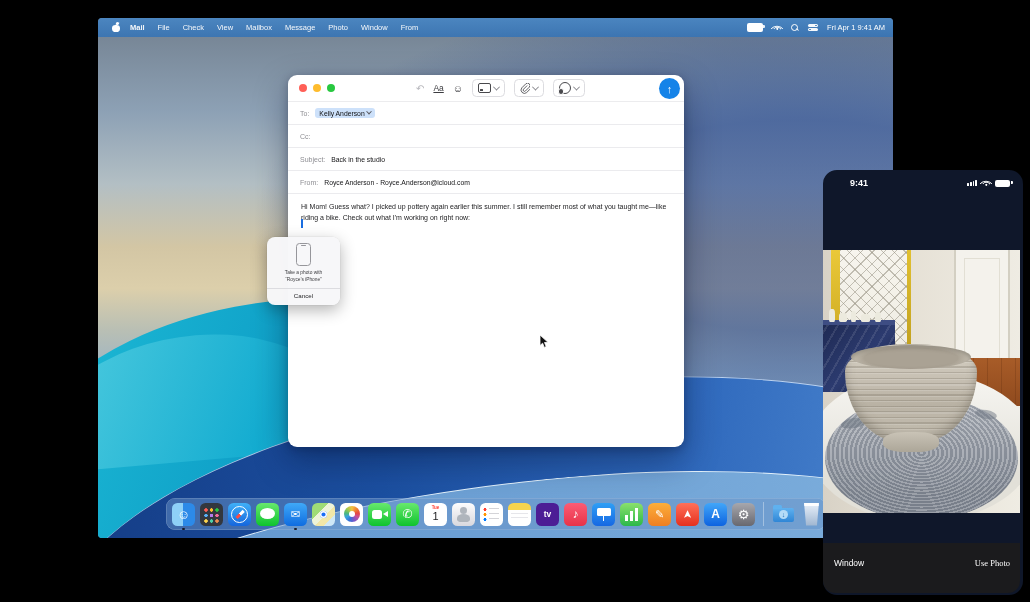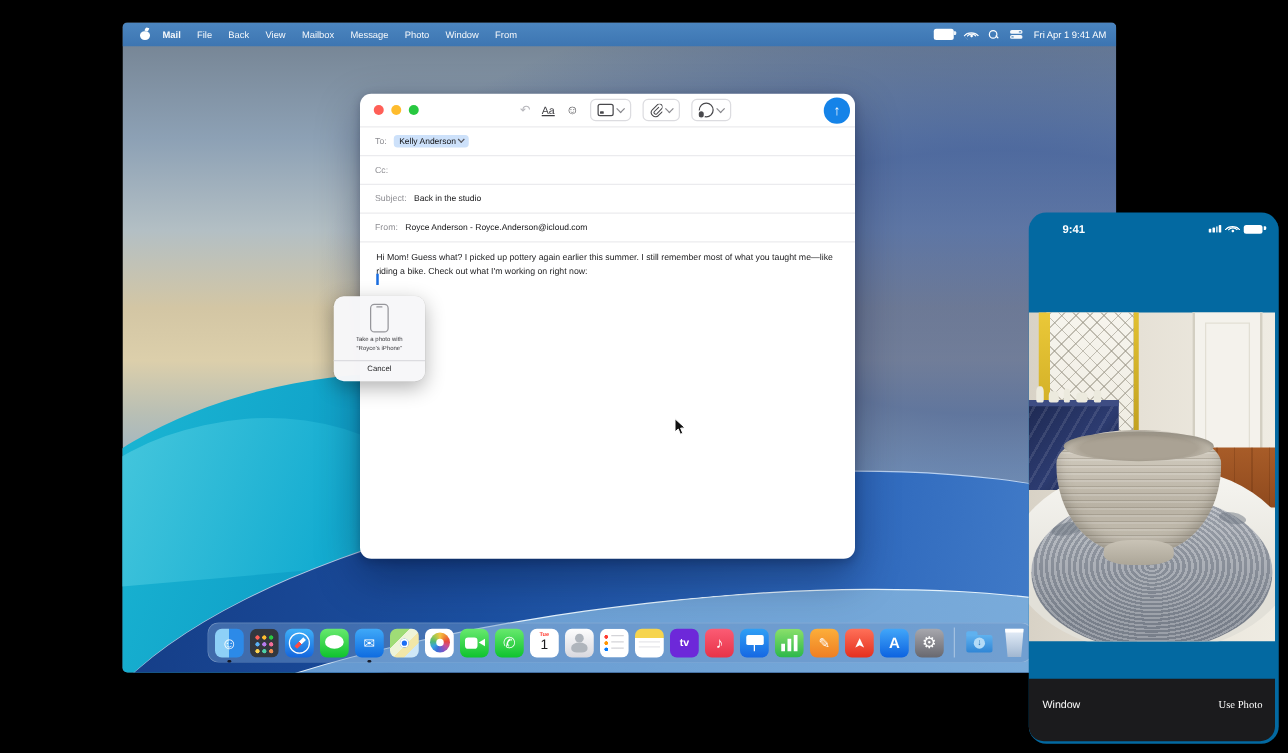--- a/index.html
+++ b/index.html
@@ -131,21 +131,21 @@
   .icon-contacts::after{content:"";position:absolute;left:50%;top:11.5px;width:13px;height:8px;margin-left:-6.5px;background:#afb5bc;border-radius:50% 50% 35% 35%;}
   .icon-reminders{background-color:#fff;background-image:
     radial-gradient(circle at 5px 6.5px,#ff3b30 1.3px,transparent 1.7px),
     radial-gradient(circle at 5px 11.5px,#ff9500 1.3px,transparent 1.7px),
     radial-gradient(circle at 5px 16.5px,#007aff 1.3px,transparent 1.7px),
     linear-gradient(#d4d4d8,#d4d4d8),linear-gradient(#d4d4d8,#d4d4d8),linear-gradient(#d4d4d8,#d4d4d8);
     background-size:100% 100%,100% 100%,100% 100%,10px 1.3px,10px 1.3px,10px 1.3px;
     background-position:0 0,0 0,0 0,8.5px 5.8px,8.5px 10.8px,8.5px 15.8px;background-repeat:no-repeat;}
   .icon-notes{background:linear-gradient(180deg,#f6d44e 0 32%,#ffffff 32%);}
   .icon-notes::after{content:"";position:absolute;left:3px;right:3px;top:10.5px;height:1px;background:#e6e6ea;box-shadow:0 4px 0 #e6e6ea;}
-  .icon-tv{background:#6d28d9;}
+  .icon-tv{background:#4c1d95;}
   .icon-tv .g{font-size:8.5px;font-weight:bold;}
   .icon-music{background:linear-gradient(180deg,#fb5c74,#e83349);}
   .icon-music .g{font-size:12px;}
   .icon-keynote{background:linear-gradient(180deg,#2f9ff5,#1668e3);}
   .icon-keynote::before{content:"";position:absolute;left:4.5px;top:5px;width:14px;height:8px;background:#fff;border-radius:1.5px;}
   .icon-keynote::after{content:"";position:absolute;left:50%;top:13px;width:1.6px;height:5px;margin-left:-.8px;background:#fff;}
   .icon-numbers{background-image:
     linear-gradient(#fff,#fff),linear-gradient(#fff,#fff),linear-gradient(#fff,#fff),
     linear-gradient(180deg,#8ae06a,#2cb84a);
     background-size:3.2px 6px,3.2px 10px,3.2px 13px,100% 100%;
@@ -161,21 +161,21 @@
   .icon-downloads{background:transparent;}
   .icon-downloads .folder{position:absolute;left:1px;top:5px;width:21px;height:14px;background:linear-gradient(180deg,#5fb1ef,#2f86d6);border-radius:2px;}
   .icon-downloads .folder::before{content:"";position:absolute;left:0;top:-2.5px;width:9px;height:4px;background:#5fb1ef;border-radius:1.5px 1.5px 0 0;}
   .icon-downloads .dl-g{position:absolute;left:7px;top:7.5px;width:9px;height:9px;border-radius:50%;background:#b4dbf7;color:#1b6db5;
     font-size:7px;display:flex;align-items:center;justify-content:center;}
   .icon-trash{width:17px;margin:0 3px;background:linear-gradient(180deg,rgba(246,250,255,.9),rgba(172,188,208,.78));
     clip-path:polygon(6% 0,94% 0,82% 100%,18% 100%);border-radius:2px;}
   .icon-trash::before{content:"";position:absolute;left:0;right:0;top:0;height:3px;background:rgba(255,255,255,.95);border-radius:2px;}
 
   
-  .iphone{position:absolute;left:823px;top:170px;width:200px;height:425px;background:#0369a1;border-radius:14px;z-index:5;overflow:hidden;}
+  .iphone{position:absolute;left:823px;top:170px;width:200px;height:425px;background:#0f172a;border-radius:14px;z-index:5;overflow:hidden;}
   .ip-status{position:absolute;left:0;top:0;right:0;height:24px;color:#fff;}
   .ip-time{position:absolute;left:27px;top:8px;font-size:9px;font-weight:bold;}
   .ip-icons{position:absolute;right:13px;top:9px;display:flex;align-items:center;gap:4px;}
   .sig{display:flex;align-items:flex-end;gap:1px;}
   .sig i{width:1.7px;background:#fff;border-radius:.5px;}
   .sig i:nth-child(1){height:3px;}.sig i:nth-child(2){height:4.2px;}.sig i:nth-child(3){height:5.4px;}.sig i:nth-child(4){height:6.6px;}
   .ip-wifi i{border-color:#fff;}
   .ip-batt{width:15px;height:7px;border-radius:2px;background:#fff;position:relative;}
   .ip-batt::after{content:"";position:absolute;right:-2.6px;top:1.6px;width:1.5px;height:3px;background:#fff;border-radius:0 1px 1px 0;}
 
@@ -235,21 +235,21 @@
         <div class="wp-teal2"></div>
         <div class="wp-dark"></div>
         <div class="wp-light"></div>
     </div>
 
     <div class="menubar">
       <span class="apple"></span>
       <span class="menu-items">
           <span class="menu-item bold">Mail</span>
           <span class="menu-item">File</span>
-          <span class="menu-item">Back</span>
+          <span class="menu-item">Check</span>
           <span class="menu-item">View</span>
           <span class="menu-item">Mailbox</span>
           <span class="menu-item">Message</span>
           <span class="menu-item">Photo</span>
           <span class="menu-item">Window</span>
           <span class="menu-item">From</span>
         </span>
       <span class="mb-right">
         <span class="mb-batt"></span>
         <span class="wifi">

